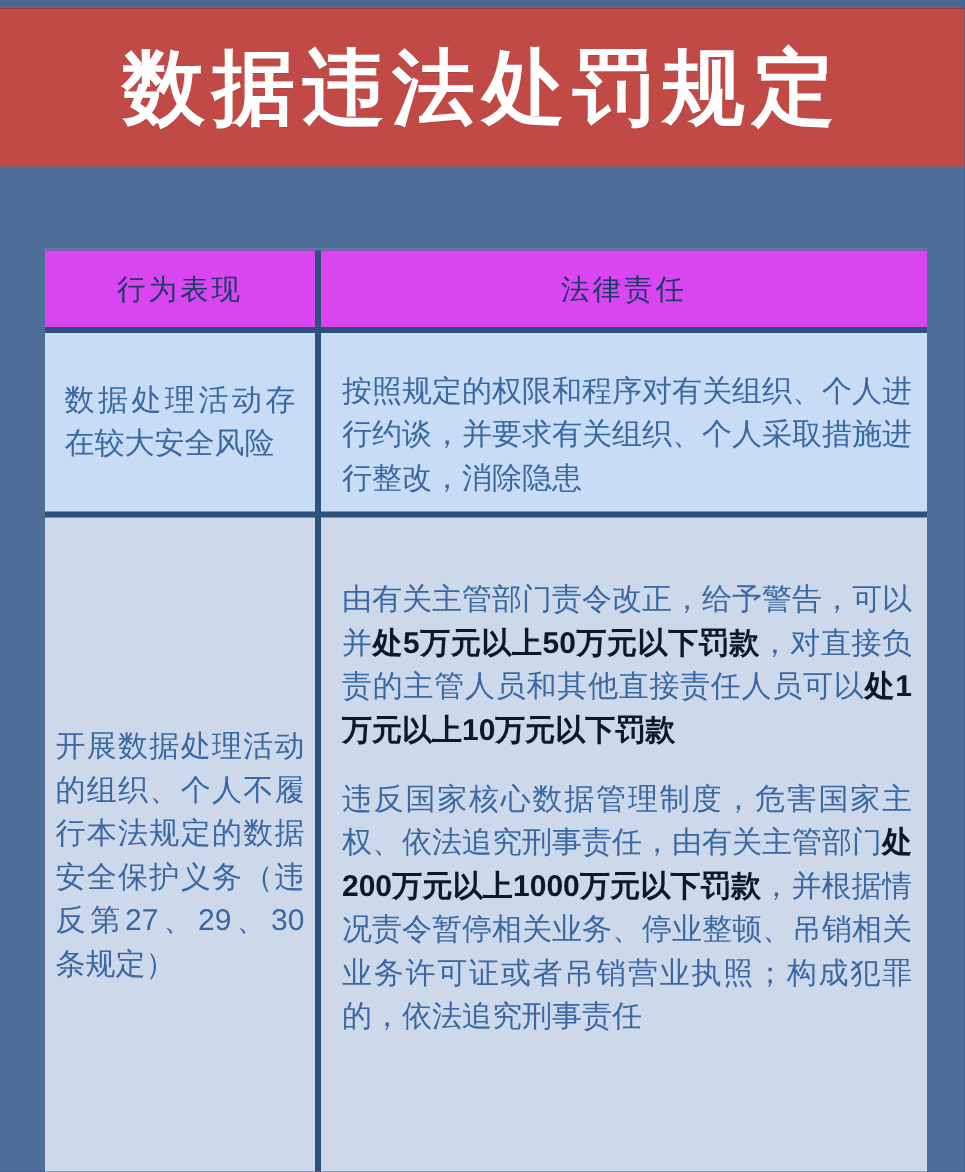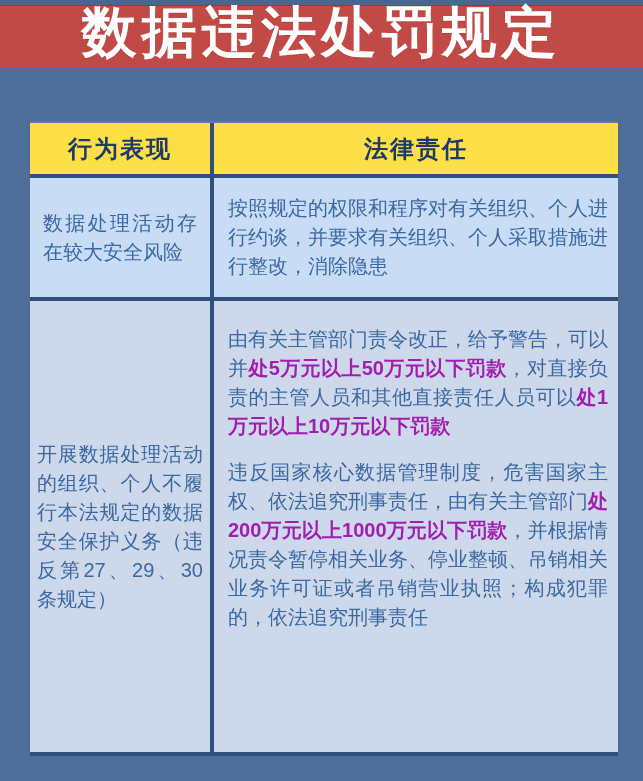--- a/index.html
+++ b/index.html
@@ -19,25 +19,25 @@
     height: 781px;
     background: #4e6d99;
     overflow: hidden;
   }
   .top-strip {
     height: 5px;
     width: 100%;
     background: #4a6590;
   }
   .banner {
-    height: 62px;
+    height: 106px;
     width: 100%;
     background: #c24a46;
     display: flex;
-    align-items: flex-start;
+    align-items: center;
     justify-content: center;
     box-shadow: inset 0 9px 0 -8px rgba(120,30,28,0.45);
   }
   .banner h1 {
     margin: 0;
     color: #ffffff;
     font-size: 55px;
     font-weight: 800;
     letter-spacing: 5px;
     line-height: 1;
@@ -51,24 +51,24 @@
     grid-template-rows: 51px 119px 451px;
     gap: 4px;
     background: #2f4f7d;
     border-top: 2px solid #5c7aa2;
     border-bottom: 4px solid #2f4f7d;
   }
   .cell {
     overflow: hidden;
   }
   .header-cell {
-    background: #fde047;
+    background: #d946ef;
     color: #1d3a69;
-    font-size: 24px;
-    font-weight: 700;
+    font-size: 19px;
+    font-weight: 400;
     display: flex;
     align-items: center;
     justify-content: center;
     letter-spacing: 2px;
   }
   .body-cell {
     color: #3a68a2;
     font-size: 20px;
     line-height: 29px;
     text-align: justify;
@@ -79,26 +79,26 @@
   .v-center {
     display: flex;
     flex-direction: column;
     justify-content: center;
   }
   .behavior-cell-1 { padding: 16px 13px; }
   .liability-cell-1 { padding: 0 10px 0 14px; }
   .behavior-cell-2 { padding: 0 7px; }
   .liability-cell-2 { padding: 24px 10px 0 14px; }
   .liability-cell p {
-    margin: 0 0 17px 0;
+    margin: 17px 0 17px 0;
   }
   .liability-cell p:last-child { margin-bottom: 0; }
   .body-cell b {
     font-weight: 700;
-    color: #a21caf;
+    color: #0f172a;
   }
 </style>
 </head>
 <body>
 
 <div class="page">
 
   <div class="top-strip"></div>
 
   <div class="banner">

